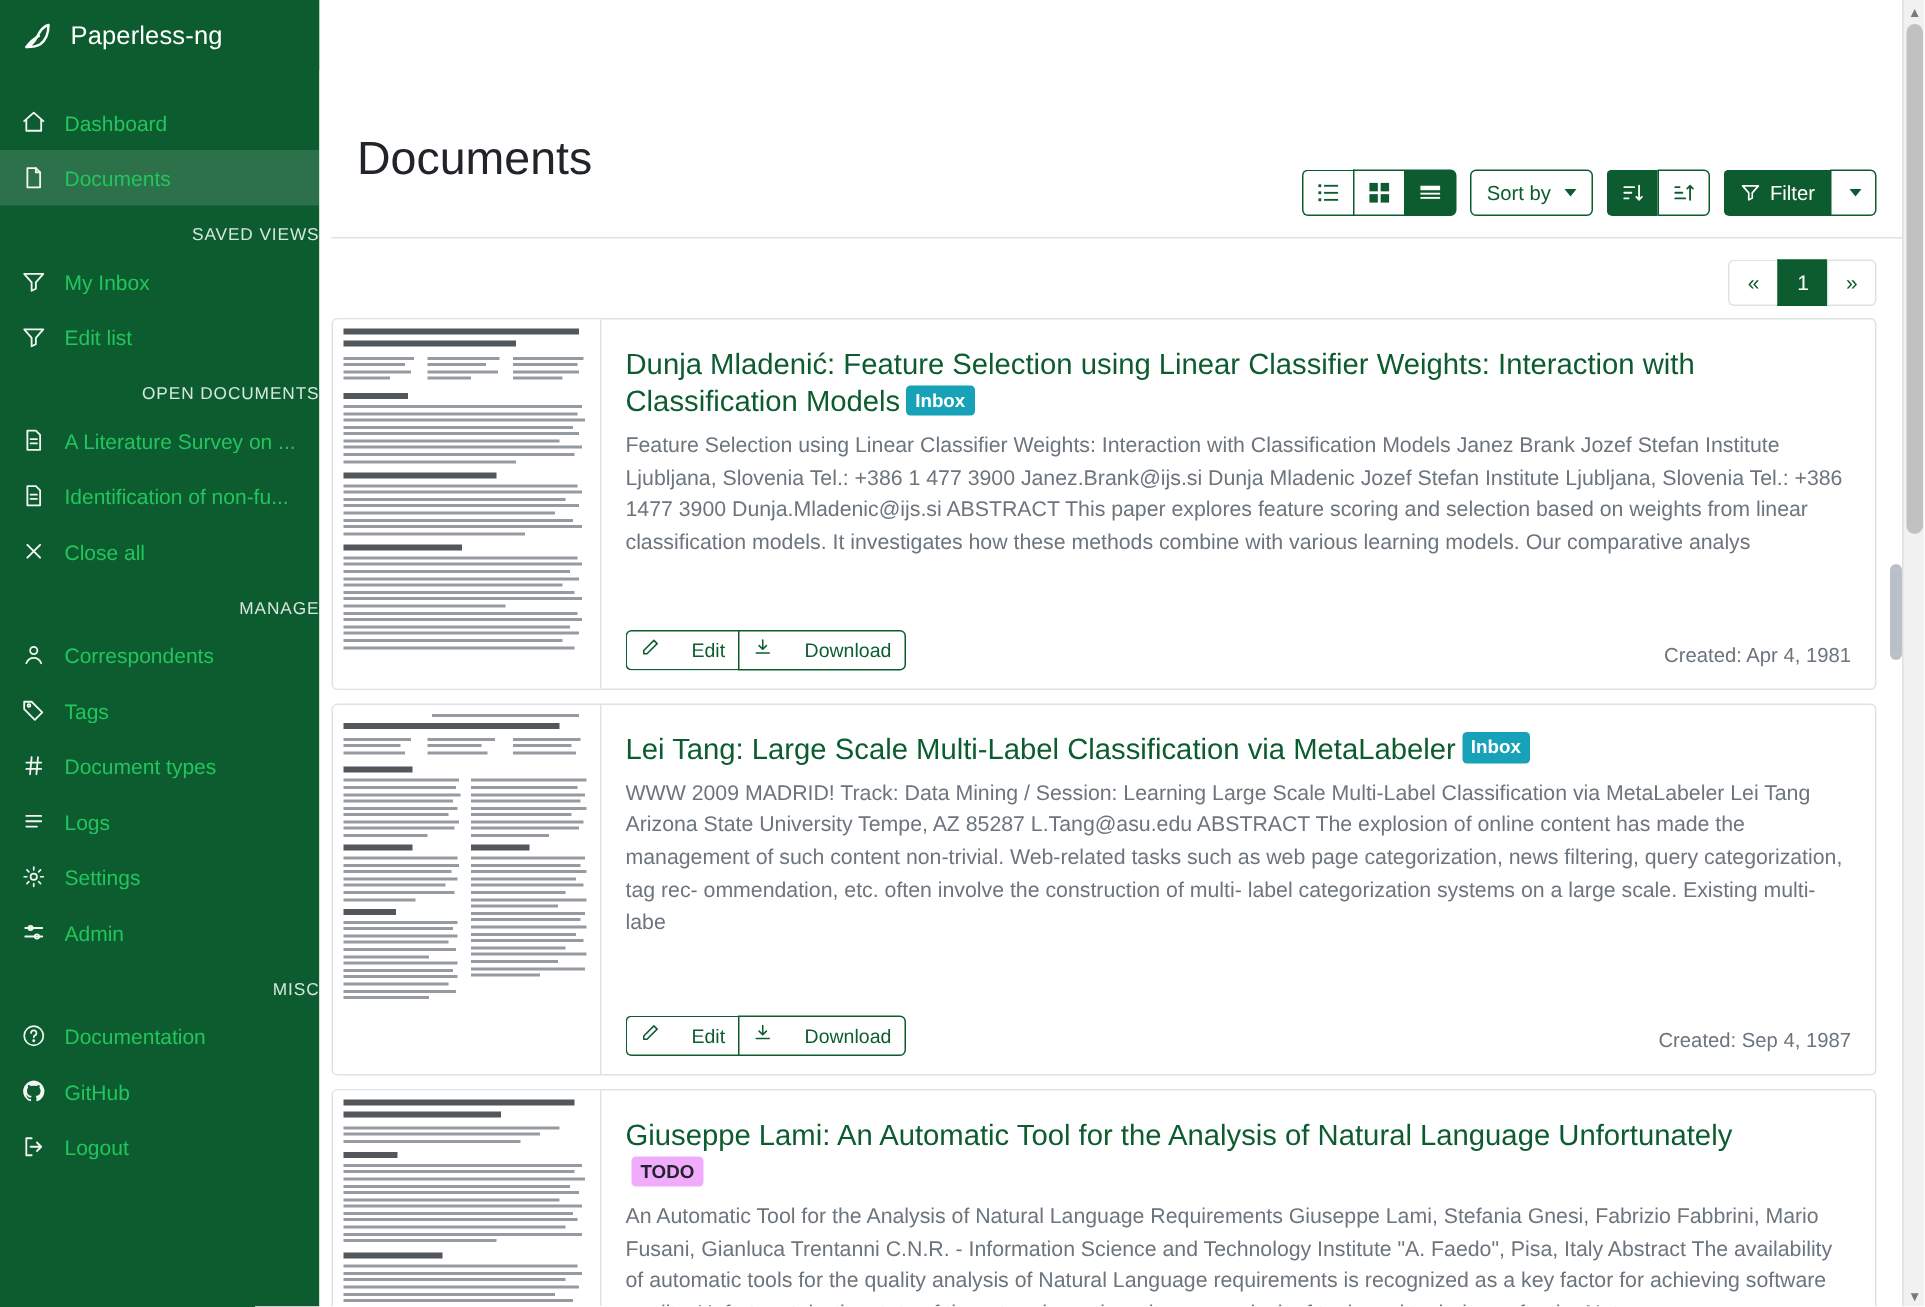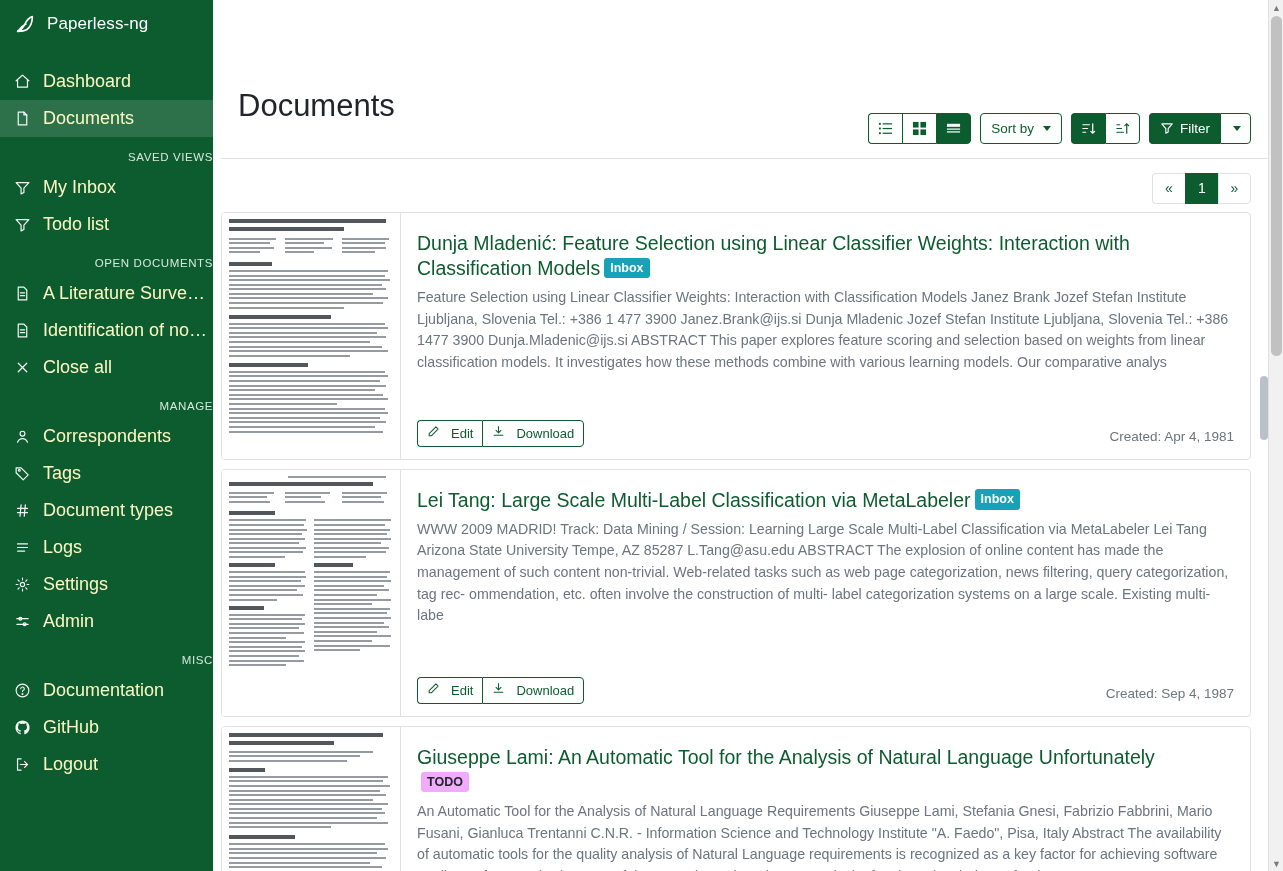--- a/index.html
+++ b/index.html
@@ -39,22 +39,22 @@
     padding: 14px 0 6px 14px;
     text-transform: uppercase;
     font-weight: 400;
     text-align: right;
   }
   .nav-item {
     display: flex; align-items: center;
     gap: 12px;
     height: 37px;
     padding-left: 14px;
-    font-size: 18px;
-    color: #fef9c3;
+    font-size: 14px;
+    color: #22c55e;
     cursor: pointer;
     white-space: nowrap;
     overflow: hidden;
   }
   .nav-item.active { background: rgba(255,255,255,.13); }
   .nav-icon { width: 17px; height: 17px; flex: 0 0 17px; display: block; opacity: .95; }
   .nav-label { overflow: hidden; text-overflow: ellipsis; }
 
   
   .main {
@@ -232,21 +232,21 @@
     color: #6c757d;
     margin-top: 22px;
   }
   .btn-sm {
     height: 27px;
     font-size: 13px;
     padding: 0 9px;
     border: 1px solid #0d5c2f;
     background: #fff;
     color: #0d5c2f;
-    display: inline-flex; align-items: center; gap: 11px;
+    display: inline-flex; align-items: center; gap: 21px;
     cursor: pointer;
   }
   .btn-sm:first-child { border-radius: 4px 0 0 4px; border-right-width: 0; }
   .btn-sm:last-child { border-radius: 0 4px 4px 0; }
 
   
   .vscroll-outer {
     position: absolute; top: 0; right: 0; width: 15px; height: 871px;
     background: #f1f1f1; border-left: 1px solid #e0e0e0;
   }
@@ -313,21 +313,21 @@
           </svg>
         </span>
         <span class="nav-label">My Inbox</span>
       </div>
       <div class="nav-item">
         <span class="nav-icon">
           <svg width="17" height="17" viewBox="0 0 24 24" fill="none" stroke="#ffffff" stroke-width="1.7" stroke-linecap="round" stroke-linejoin="round">
             <path d="M3 5h18l-7 8v6l-4 2v-8z"></path>
           </svg>
         </span>
-        <span class="nav-label">Todo list</span>
+        <span class="nav-label">Edit list</span>
       </div>
 
       <div class="nav-section-title">Open documents</div>
       <div class="nav-item">
         <span class="nav-icon">
           <svg width="17" height="17" viewBox="0 0 24 24" fill="none" stroke="#ffffff" stroke-width="1.7" stroke-linecap="round" stroke-linejoin="round">
             <path d="M6 3h8l4 4v14H6z"></path>
               <path d="M9 11h6M9 15h6"></path>
           </svg>
         </span>

